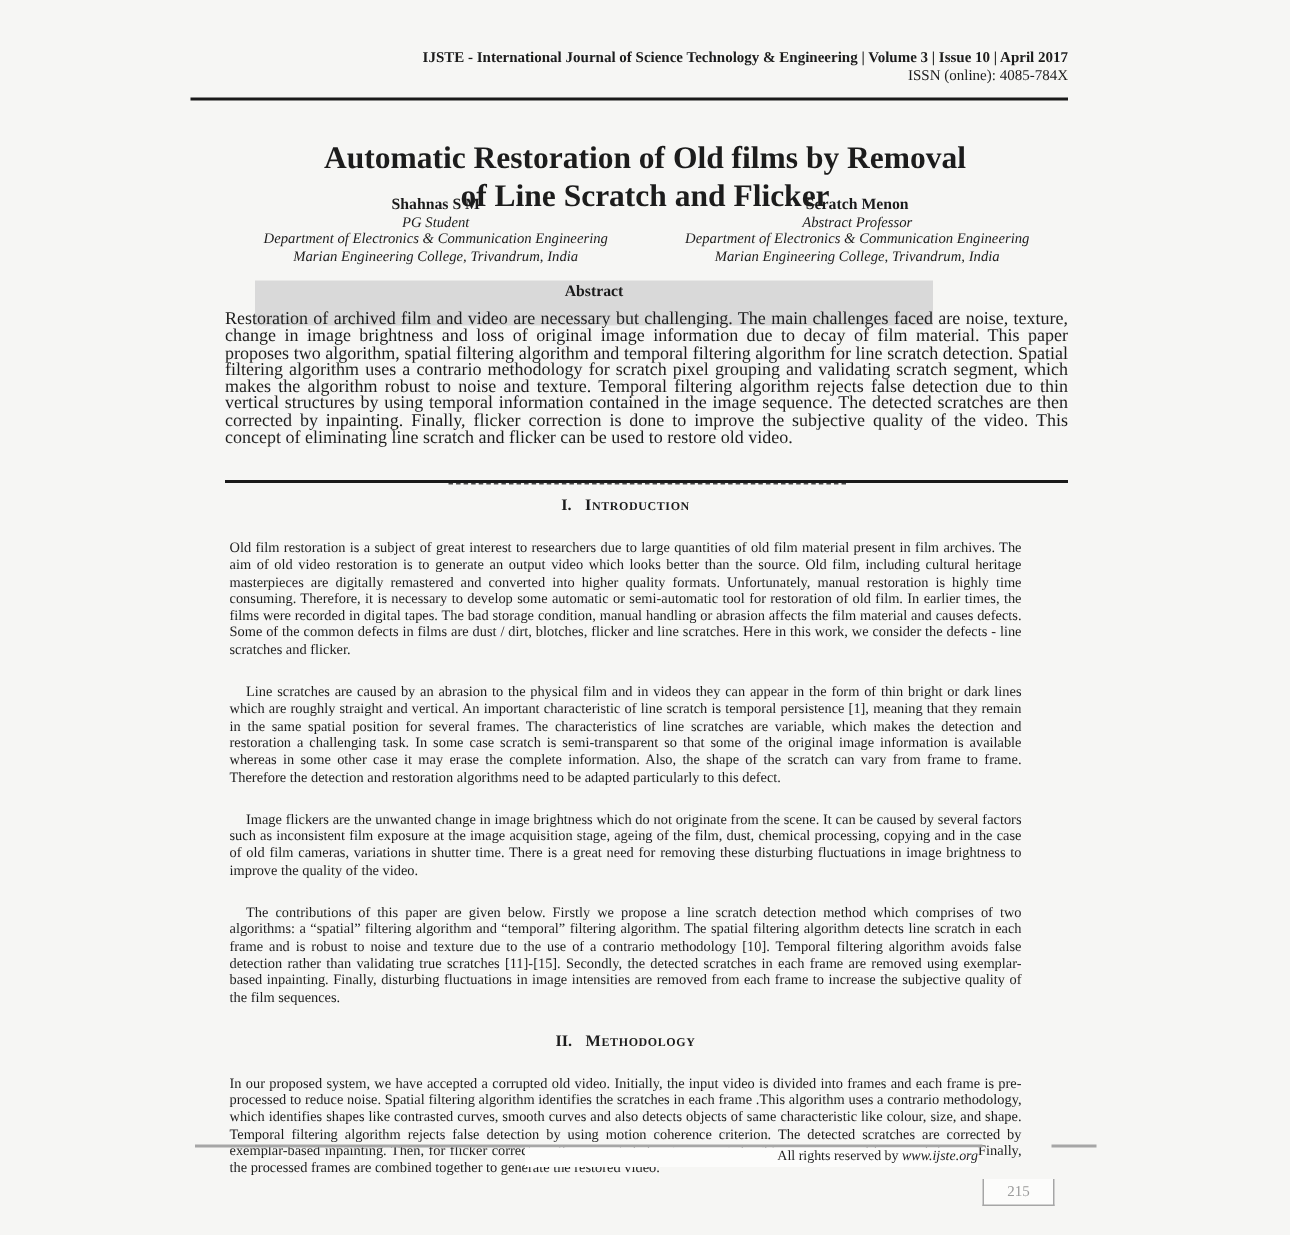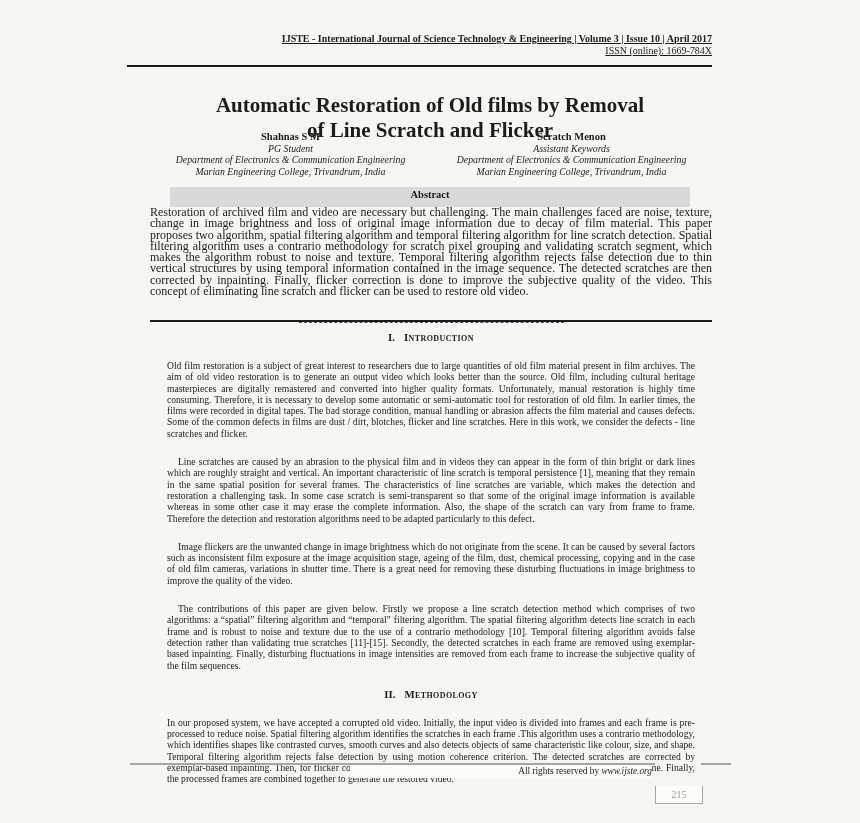--- a/index.html
+++ b/index.html
@@ -7,49 +7,49 @@
     width: 860px; height: 823px;
     background: #f6f6f4;
     font-family: "Liberation Serif", serif;
     color: #1c1c1c;
     position: relative;
     overflow: hidden;
   }
   .page { position: absolute; inset: 0; }
 
   
-  .header { position: absolute; top: 33px; left: 150px; width: 562px; text-align: right; text-decoration: underline; }
+  .header { position: absolute; top: 33px; left: 150px; width: 562px; text-align: right; }
   .journal-line { font-weight: bold; font-size: 10px; line-height: 12px; }
   .issn-line { font-size: 10px; line-height: 12px; }
   .header-rule { position: absolute; top: 65px; left: 127px; width: 585px; border-top: 2.5px solid #1a1a1a; }
 
   
   .title { position: absolute; top: 71px; left: 0; width: 860px; text-align: center;
            font-size: 21px; font-weight: bold; line-height: 25px; margin-top: 22px; }
 
   
   .authors { position: absolute; top: 131px; left: 150px; width: 562px; display: flex; }
   .author { flex: 1; text-align: center; font-size: 9.8px; line-height: 11.5px; }
   .author-name { font-weight: bold; font-size: 10.5px; }
   .author-role, .author-dept, .author-college { font-style: italic; }
 
   
-  .abstract-bar { position: absolute; top: 187px; left: 170px; width: 520px;
+  .abstract-bar { position: absolute; top: 187px; left: 170px; width: 452px;
                   background: #d9d9d9; text-align: center; font-weight: bold;
-                  font-size: 10.5px; padding: 2px 0 7px 0; }
+                  font-size: 10.5px; padding: 2px 0 17px 0; }
   .abstract-block { position: absolute; top: 207px; left: 150px; width: 562px; }
   .abstract-text { font-size: 12px; line-height: 11.3px; text-align: justify; }
   .keywords { font-size: 9.6px; line-height: 11.3px; font-weight: bold; text-align: justify; }
 
   
   .section-rule { position: absolute; top: 320px; left: 150px; width: 562px; border-top: 2.5px solid #1a1a1a; }
   .rule-dashes { width: 265px; margin: 0 auto; border-top: 1.5px dashed #4a4a4a; }
 
   
-  .body-sections { position: absolute; top: 328px; left: 150px; width: 562px; }
+  .body-sections { position: absolute; top: 328px; left: 136px; width: 562px; }
   .section-heading { text-align: center; font-size: 10.8px; font-weight: bold; margin: 3px 0 7px 0; }
   .heading-num { margin-right: 9px; }
   .heading-label { font-variant: small-caps; letter-spacing: 0.4px; }
   .section p { margin: 17px; font-size: 9.6px; line-height: 11.3px; text-align: justify; }
   .section p + p { text-indent: 11px; }
   .section + .section .section-heading { margin-top: 16px; }
 
   
   .footer-seg { position: absolute; top: 763px; border-top: 2px solid #a6a6a6; }
   .footer-seg.seg1 { left: 130px; width: 525px; }
@@ -62,39 +62,39 @@
                  font-size: 9.3px; line-height: 13px; background: #fcfcfb; }
   .footer-site { font-style: italic; }
 </style>
 </head>
 <body>
 
 <div class="page">
 
   <div class="header">
     <div class="journal-line">IJSTE - International Journal of Science Technology &amp; Engineering | Volume 3 | Issue 10 | April 2017</div>
-    <div class="issn-line">ISSN (online): 1669-784X</div>
+    <div class="issn-line">ISSN (online): 4085-784X</div>
   </div>
   <div class="header-rule"></div>
 
   <div class="title">
     <div>Automatic Restoration of Old films by Removal</div>
     <div>of Line Scratch and Flicker</div>
   </div>
 
   <div class="authors">
     <div class="author">
       <div class="author-name">Shahnas S M</div>
       <div class="author-role">PG Student</div>
       <div class="author-dept">Department of Electronics &amp; Communication Engineering</div>
       <div class="author-college">Marian Engineering College, Trivandrum, India</div>
     </div>
     <div class="author">
       <div class="author-name">Scratch Menon</div>
-      <div class="author-role">Assistant Keywords</div>
+      <div class="author-role">Abstract Professor</div>
       <div class="author-dept">Department of Electronics &amp; Communication Engineering</div>
       <div class="author-college">Marian Engineering College, Trivandrum, India</div>
     </div>
   </div>
 
   <div class="abstract-bar">Abstract</div>
 
   <div class="abstract-block">
     <div class="abstract-text">Restoration of archived film and video are necessary but challenging. The main challenges faced are noise, texture, change in image brightness and loss of original image information due to decay of film material. This paper proposes two algorithm, spatial filtering algorithm and temporal filtering algorithm for line scratch detection. Spatial filtering algorithm uses a contrario methodology for scratch pixel grouping and validating scratch segment, which makes the algorithm robust to noise and texture. Temporal filtering algorithm rejects false detection due to thin vertical structures by using temporal information contained in the image sequence. The detected scratches are then corrected by inpainting. Finally, flicker correction is done to improve the subjective quality of the video. This concept of eliminating line scratch and flicker can be used to restore old video.</div>
   </div>

